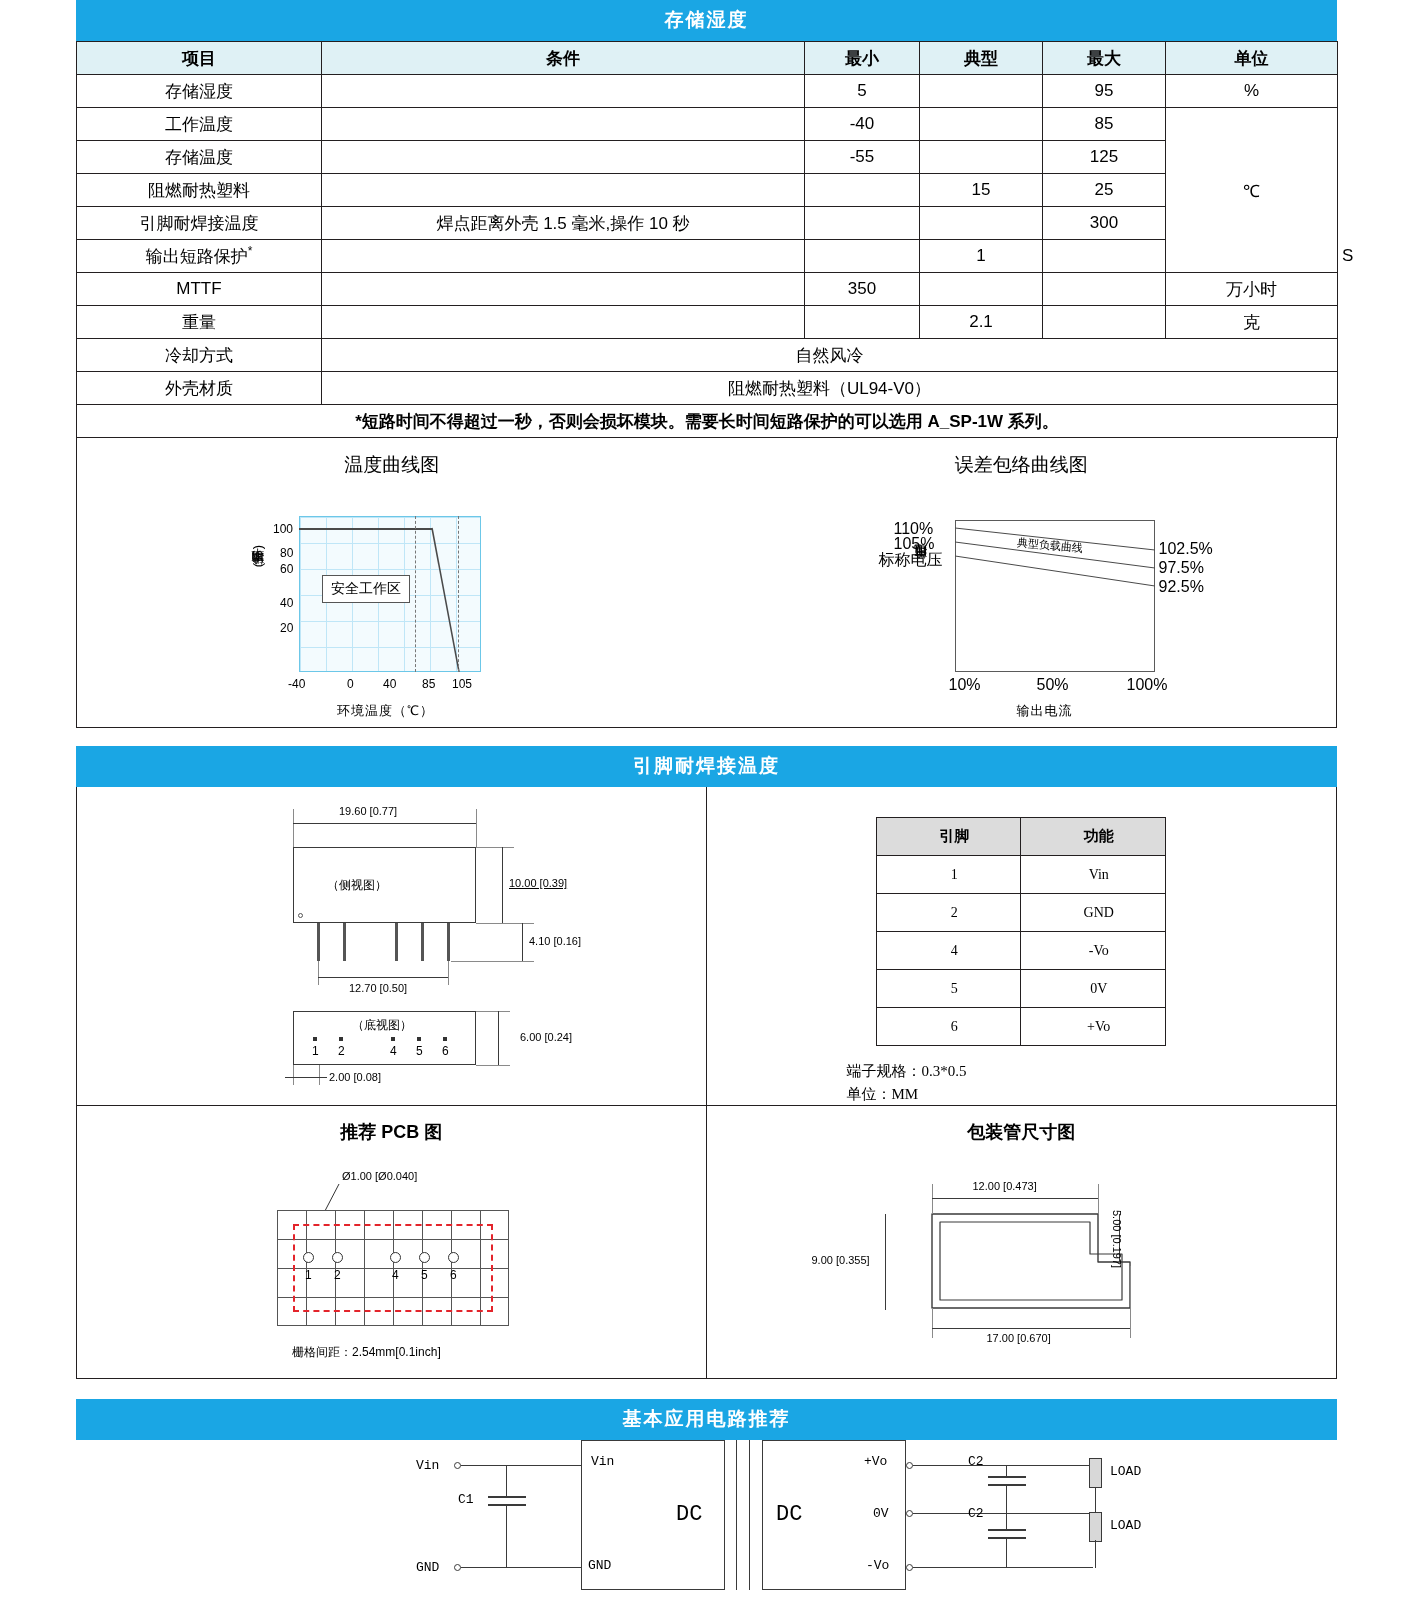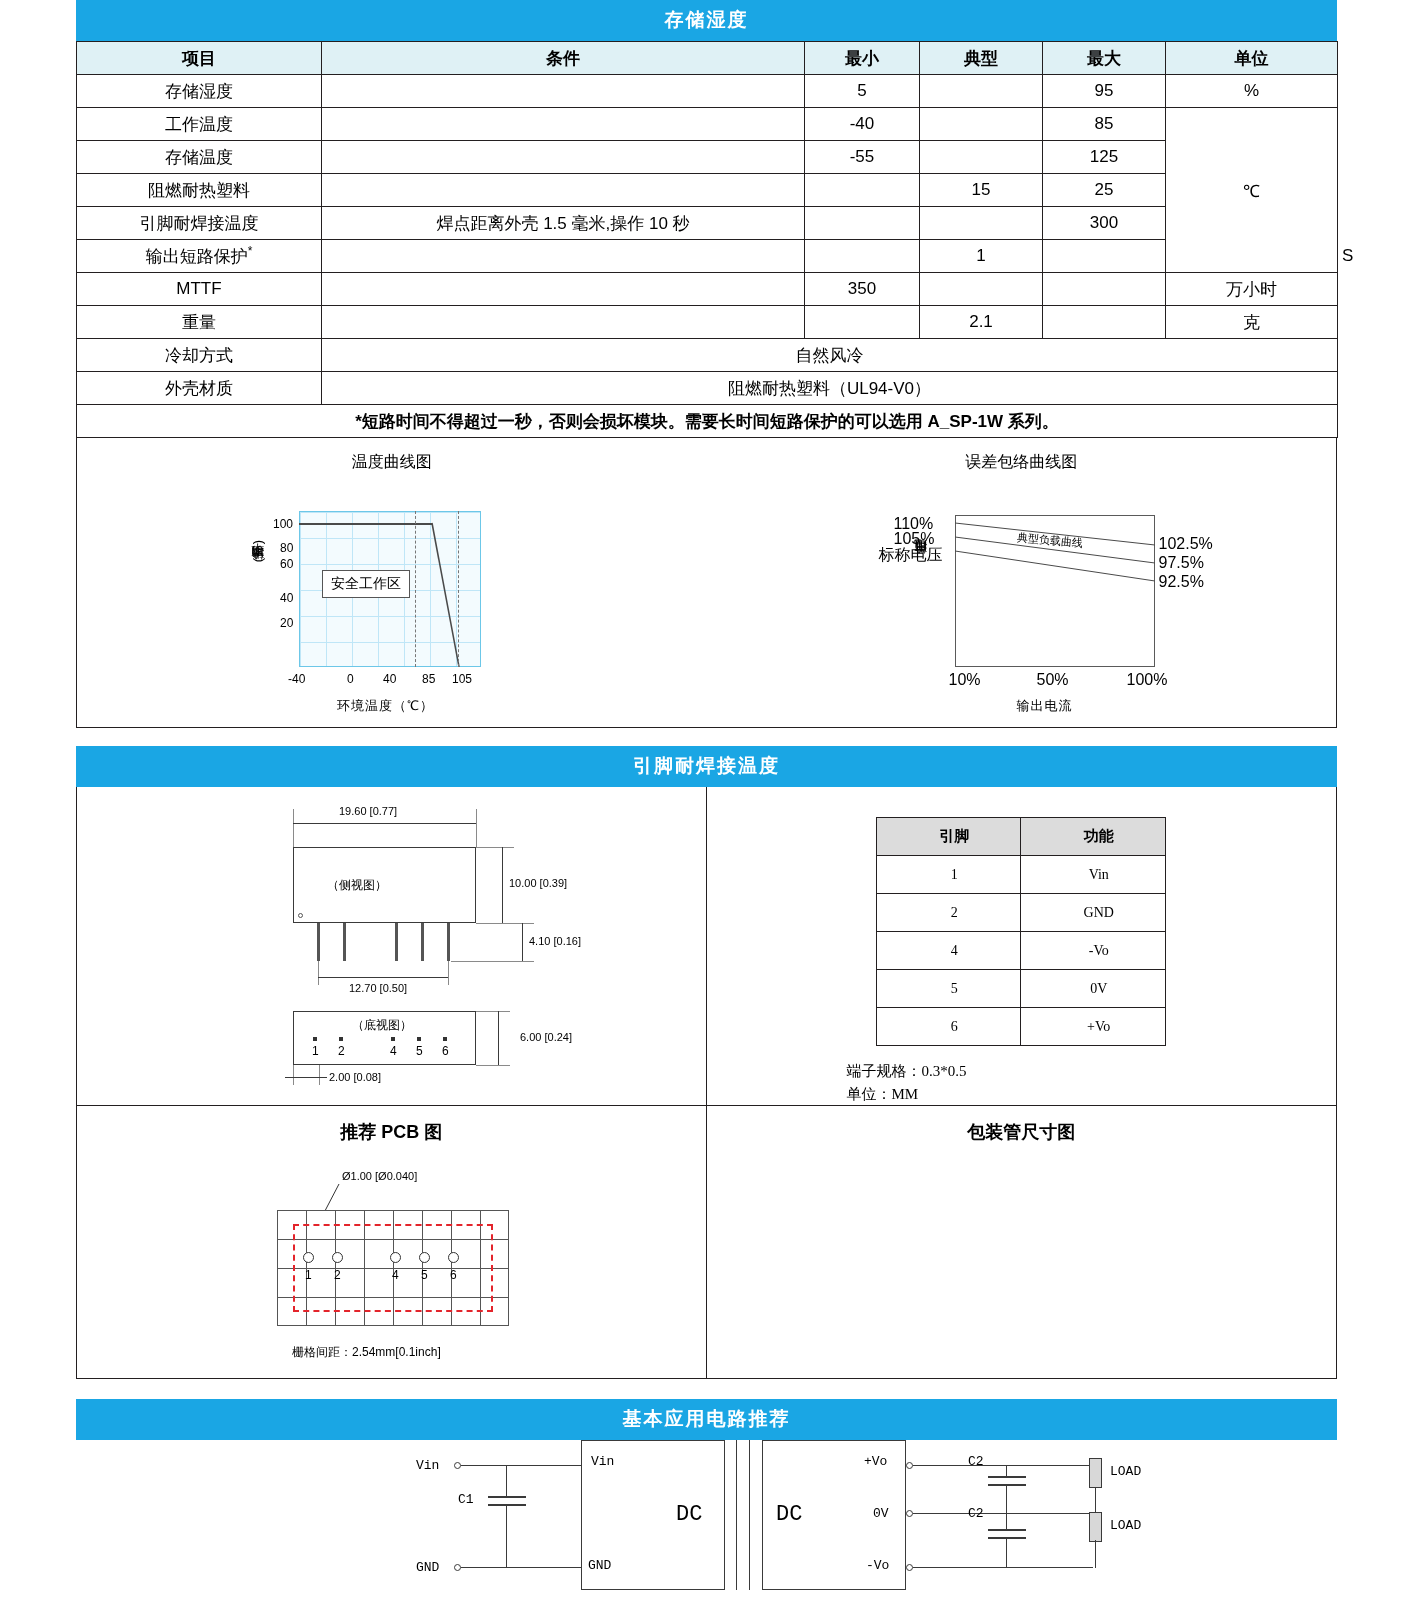--- a/index.html
+++ b/index.html
@@ -65,21 +65,21 @@
     border-top: none;
     display: flex;
     height: 290px;
   }
   .chart-cell {
     flex: 1 1 50%;
     position: relative;
   }
   .chart-title {
     text-align: center;
-    font-size: 16px;
+    font-size: 19px;
     margin-top: 14px;
     color: #000;
   }
 
   
   .temp-chart { position: relative; width: 100%; height: 232px; }
   .plot-grid {
     position: absolute;
     border: 1px solid #6cc7e8;
     background:
@@ -397,21 +397,21 @@
           <div class="pin-leg" style="left:266px; top:136px; height:38px;"></div>
           <div class="pin-leg" style="left:318px; top:136px; height:38px;"></div>
           <div class="pin-leg" style="left:344px; top:136px; height:38px;"></div>
           <div class="pin-leg" style="left:370px; top:136px; height:38px;"></div>
 
           <div class="ext-line-h" style="left:399px; top:60px; width:38px;"></div>
           <div class="ext-line-h" style="left:399px; top:136px; width:58px;"></div>
           <div class="ext-line-h" style="left:374px; top:174px; width:83px;"></div>
           <div class="arrow-line-v" style="left:425px; top:60px; height:76px;"></div>
           <div class="arrow-line-v" style="left:445px; top:136px; height:38px;"></div>
-          <div class="dim-txt" style="left:432px; top:90px;">10.00 [0.39]</div>
+          <div class="dim-txt" style="left:432px; top:90px;text-decoration:underline;">10.00 [0.39]</div>
           <div class="dim-txt" style="left:452px; top:148px;">4.10 [0.16]</div>
 
           <div class="ext-line" style="left:241px; top:174px; height:24px;"></div>
           <div class="ext-line" style="left:371px; top:174px; height:24px;"></div>
           <div class="arrow-line" style="left:241px; top:190px; width:130px;"></div>
           <div class="dim-txt" style="left:272px; top:195px;">12.70 [0.50]</div>
 
           <div class="outline-rect" style="left:216px; top:224px; width:183px; height:54px;"></div>
           <div class="dim-txt-cn" style="left:275px; top:230px; font-size:12px;">（底视图）</div>
 
@@ -501,20 +501,43 @@
           <div class="dim-txt" style="left:315px; top:120px; font-size:12px;">4</div>
           <div class="dim-txt" style="left:344px; top:120px; font-size:12px;">5</div>
           <div class="dim-txt" style="left:373px; top:120px; font-size:12px;">6</div>
 
           <div class="dim-txt-cn" style="left:215px; top:196px; font-size:12px;">栅格间距：2.54mm[0.1inch]</div>
         </div>
       </div>
 
       <div class="right-col">
         <div class="sub-title">包装管尺寸图</div>
+        <div class="tube-wrap">
+
+          <svg width="320" height="150" style="position:absolute; left:195px; top:48px;">
+            <path d="M 30 18 L 30 112 L 228 112 L 228 66 L 196 66 L 196 18 Z" fill="none" stroke="#3a3a3a" stroke-width="1.4" stroke-linejoin="round"></path>
+            <path d="M 38 26 L 38 104 L 220 104 L 220 58 L 188 58 L 188 26 Z" fill="none" stroke="#3a3a3a" stroke-width="1.2" stroke-linejoin="round"></path>
+          </svg>
+
+          <div class="ext-line" style="left:225px; top:36px; height:30px;"></div>
+          <div class="ext-line" style="left:391px; top:36px; height:30px;"></div>
+          <div class="arrow-line" style="left:225px; top:50px; width:166px;"></div>
+          <div class="dim-txt" style="left:266px; top:32px;">12.00 [0.473]</div>
+
+          <div class="arrow-line-v" style="left:412px; top:66px; height:48px;"></div>
+          <div class="dim-txt" style="left:404px; top:62px; writing-mode:vertical-rl;">5.00 [0.197]</div>
+
+          <div class="arrow-line-v" style="left:178px; top:66px; height:96px;"></div>
+          <div class="dim-txt" style="left:105px; top:106px;">9.00 [0.355]</div>
+
+          <div class="ext-line" style="left:225px; top:160px; height:30px;"></div>
+          <div class="ext-line" style="left:423px; top:118px; height:72px;"></div>
+          <div class="arrow-line" style="left:225px; top:180px; width:198px;"></div>
+          <div class="dim-txt" style="left:280px; top:184px;">17.00 [0.670]</div>
+        </div>
       </div>
     </div>
   </div>
 
   <div class="block" style="margin-top:20px; padding-bottom:10px;">
     <div class="banner">基本应用电路推荐</div>
 
     <div class="circuit" style="border:none;">
 
       <div class="c-txt" style="left:340px; top:18px;">Vin</div>

